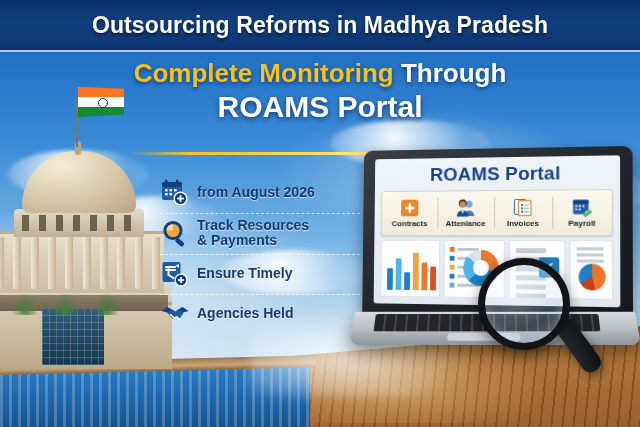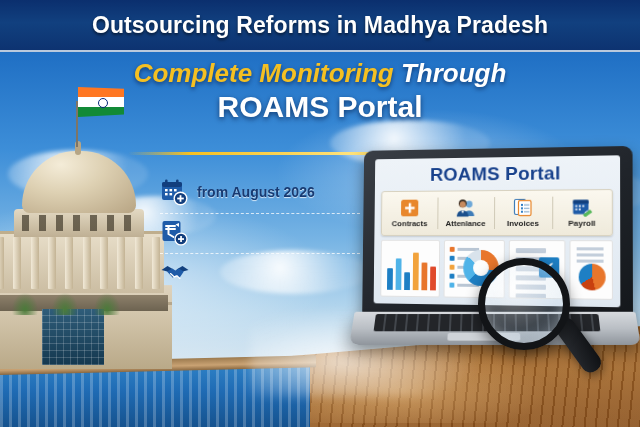--- a/index.html
+++ b/index.html
@@ -127,21 +127,21 @@
     border-bottom:2px solid #b9c9dd;
   }
   .banner-title {
     color:#ffffff; font-size:23px; font-weight:bold; letter-spacing:.1px;
     text-shadow:0 2px 3px rgba(0,0,0,.55);
     white-space:nowrap;
   }
 
   
   .headline { position:absolute; left:0; top:58px; width:640px; text-align:center; }
-  .hl1 { font-size:26px; font-weight:bold; line-height:1.18; text-shadow:0 2px 4px rgba(0,20,60,.6); white-space:nowrap;font-style:italic; }
+  .hl1 { font-size:26px; font-weight:bold; line-height:1.18; text-shadow:0 2px 4px rgba(0,20,60,.6); white-space:nowrap; }
   .hl-gold { color:#F5C022; }
   .hl-white { color:#ffffff; }
   .hl2 {
     font-size:30px; font-weight:bold; color:#ffffff; line-height:1.12;
     text-shadow:0 2px 5px rgba(0,20,60,.65); margin-top:1px;
   }
   .gold-rule {
     position:absolute; left:128px; top:152px; width:440px; height:3px;
     background:linear-gradient(90deg, rgba(245,192,34,0) 0%, #F5C022 14%, #FFE27A 50%, #F5C022 84%, rgba(245,192,34,0) 100%);
     border-radius:2px;
@@ -323,47 +323,63 @@
           <circle cx="20.5" cy="20.5" r="5.6" fill="#123E7D"></circle>
           <rect x="19.6" y="17.2" width="1.8" height="6.6" fill="#fff"></rect>
           <rect x="17.2" y="19.6" width="6.6" height="1.8" fill="#fff"></rect>
         </svg>
       </div>
       <div class="b-txt">
         <div>from August 2026</div>
       </div>
     </div>
 
+    <div class="bullet">
+      <div class="b-ico">
+        <svg viewBox="0 0 30 30" width="30" height="30">
+          <circle cx="13" cy="12.5" r="9.6" fill="#123E7D"></circle>
+          <circle cx="13" cy="12.5" r="6.6" fill="#F2A93B"></circle>
+          <path d="M13 6.2 a6.4 6.4 0 0 0 -6.4 6.3 h6.4 z" fill="#ffffff" opacity=".55"></path>
+          <rect x="17.5" y="19.2" width="10" height="4.6" rx="2.3" fill="#123E7D" transform="rotate(42 17.5 19.2)"></rect>
+        </svg>
+      </div>
+      <div class="b-txt">
+        <div>Track Resources</div>
+        <div>&amp; Payments</div>
+      </div>
+    </div>
 
     <div class="bullet">
       <div class="b-ico">
         <svg viewBox="0 0 30 30" width="30" height="30">
           <rect x="2.5" y="3" width="18" height="20" rx="2" fill="#1E5BA8"></rect>
           <path d="M6 8 h9 M6 11 h9 M8.5 8 v8 l5 3" stroke="#ffffff" stroke-width="2" fill="none" stroke-linecap="round"></path>
           <path d="M15.5 6.5 l3.5 -1.6 v4.2 z" fill="#ffffff"></path>
           <circle cx="21" cy="21" r="6.6" fill="#ffffff"></circle>
           <circle cx="21" cy="21" r="5.3" fill="#123E7D"></circle>
           <rect x="20.2" y="18" width="1.7" height="6" fill="#fff"></rect>
           <rect x="18" y="20.2" width="6" height="1.7" fill="#fff"></rect>
         </svg>
       </div>
       <div class="b-txt">
+        <div>Ensure Timely</div>
       </div>
     </div>
 
     <div class="bullet">
       <div class="b-ico">
         <svg viewBox="0 0 30 30" width="30" height="30">
           <path d="M1.5 12 l6 -4 6 3.6 -3.4 2.6 z" fill="#12407E"></path>
           <path d="M28.5 12 l-6 -4 -6 3.6 3.4 2.6 z" fill="#12407E"></path>
           <path d="M7 13.6 l5.2 -3 3.2 2 3.4 -2 5 3 -4.4 6.4 -4 -2.4 -2.6 2.2 z" fill="#1E5BA8"></path>
           <path d="M10.5 15.6 l3.8 3.4 2.6 -1.2 3 2.6" stroke="#ffffff" stroke-width="1.3" fill="none" stroke-linecap="round"></path>
         </svg>
       </div>
       <div class="b-txt">
+        <div>Agencies Held</div>
       </div>
     </div>
   </div>
 
   <div class="laptop">
     <div class="lid">
       <div class="screen">
 
         <div class="scr-title">ROAMS Portal</div>
 

